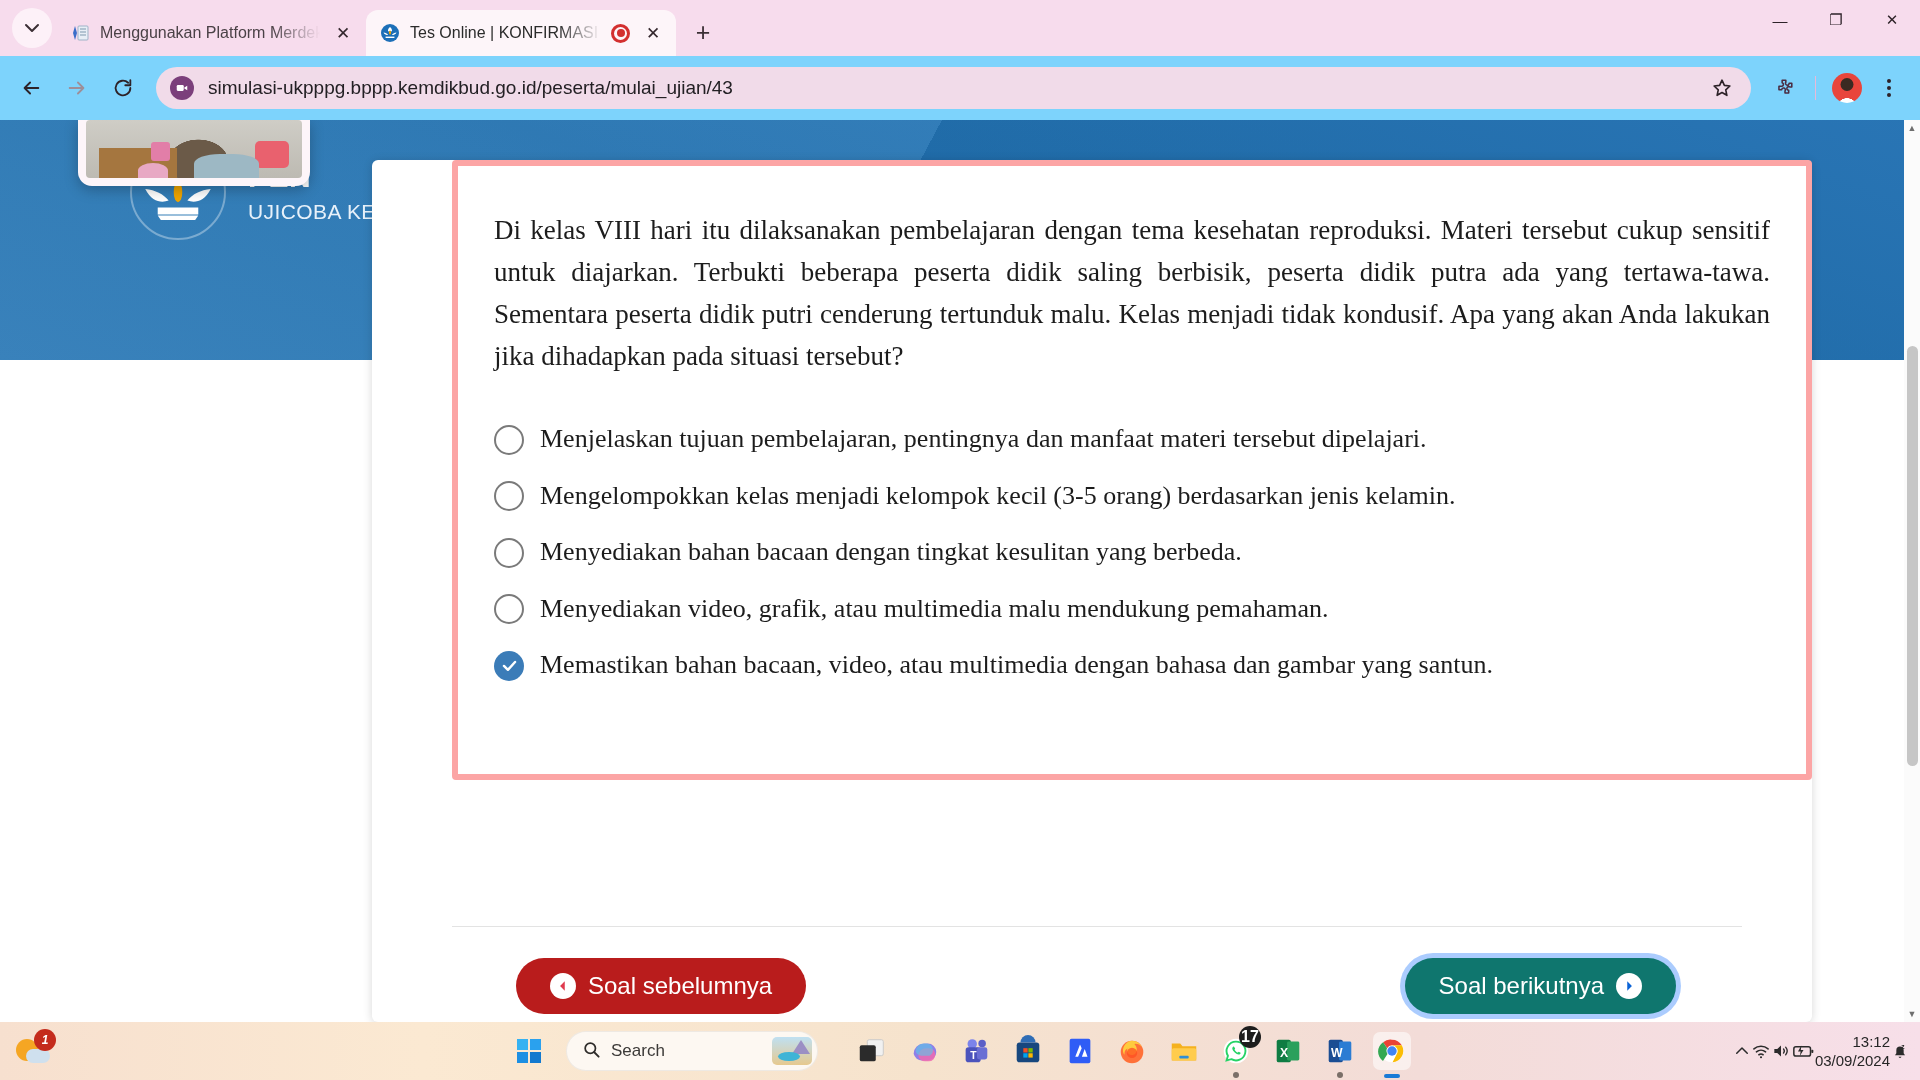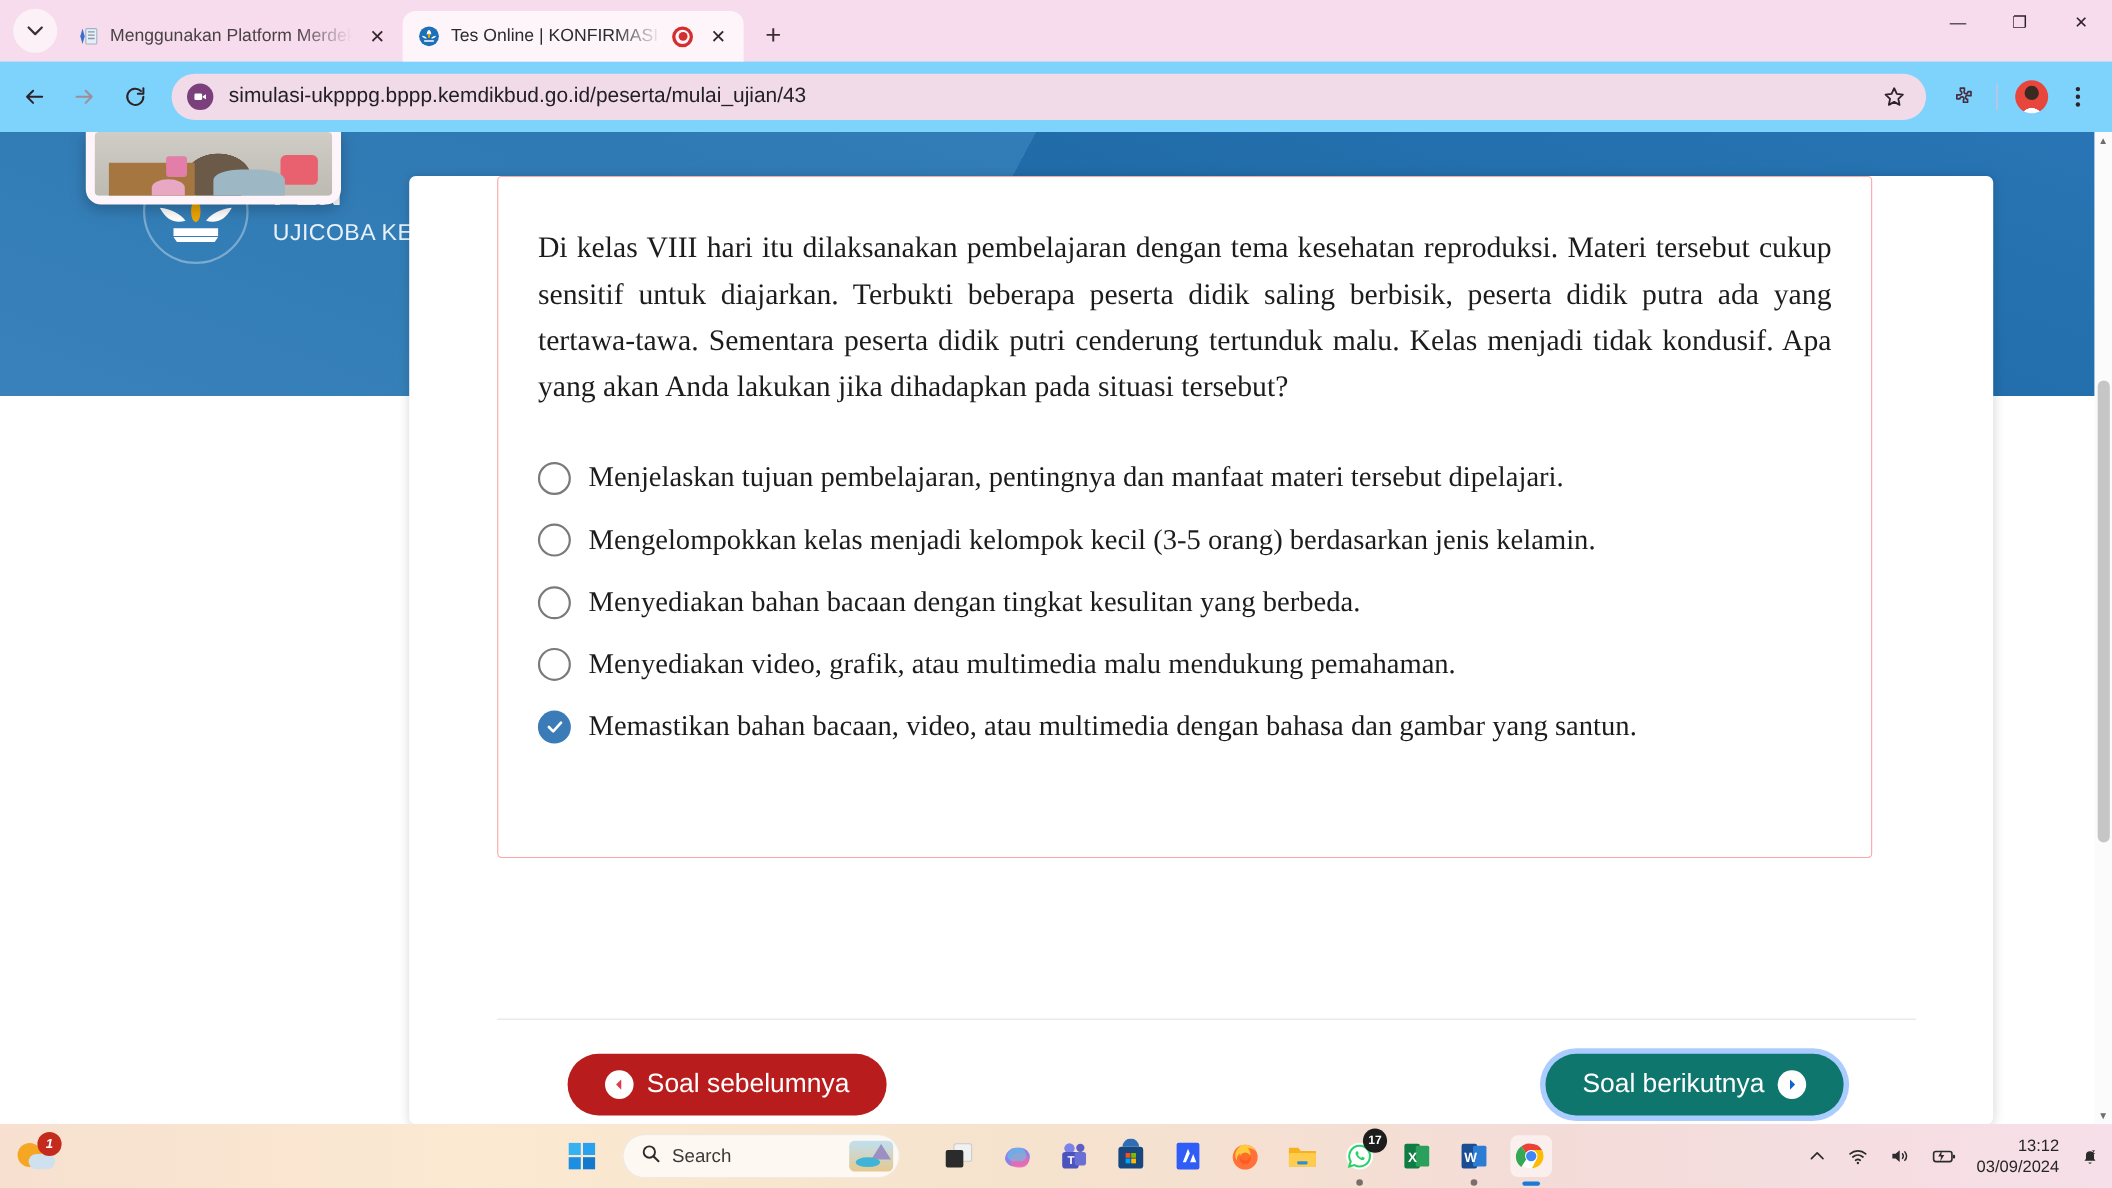--- a/index.html
+++ b/index.html
@@ -146,22 +146,22 @@
   .pip .cam .obj2{position:absolute;right:6%;bottom:18%;width:16%;height:46%;background:#e9616e;border-radius:5px;}
   .pip .cam .hijab{position:absolute;left:24%;bottom:0;width:14%;height:26%;background:#e8a8c4;border-radius:50% 50% 0 0;}
   .pip .cam .scarf{position:absolute;right:20%;bottom:0;width:30%;height:42%;background:#9db8c4;border-radius:40% 40% 0 0;}
 
   .page-panel {
     position: absolute; left: 372px; top: 40px; width: 1440px; height: 862px;
     background: #fff; border-radius: 6px;
     box-shadow: 0 1px 10px rgba(0,0,0,.16);
   }
   .qcard {
-    position: absolute; left: 452px; top: 40px; width: 1250px; height: 620px;
-    border: 1px solid #fca5a5; border-radius: 4px; background: #fff;
+    position: absolute; left: 452px; top: 40px; width: 1360px; height: 620px;
+    border: 6px solid #fca5a5; border-radius: 4px; background: #fff;
     padding: 44px 36px 46px 36px;
   }
   .qtext {
     font-family: "Liberation Serif", serif;
     font-size: 27px; line-height: 1.55; color: #1c1c1c;
     text-align: justify; text-align-last: left;
   }
   .options { margin-top: 42px; display: flex; flex-direction: column; gap: 16px; }
   .option { display: flex; align-items: center; gap: 16px; padding: 4px 0; }
   .radio {
@@ -241,23 +241,23 @@
   .searchbox .lbl { font-size: 17px; color: #3c3a38; flex: 1 1 auto; }
   .search-img{width:40px;height:28px;border-radius:5px;background:linear-gradient(#bfe0f2,#e6c98f);position:relative;overflow:hidden;}
   .search-img .mtn{position:absolute;right:2px;top:3px;width:0;height:0;border-left:9px solid transparent;border-right:9px solid transparent;border-bottom:14px solid #9b8fc4;}
   .search-img .lake{position:absolute;left:6px;bottom:4px;width:22px;height:9px;border-radius:50%;background:#3fb4d6;}
   .tb-icons { display: flex; align-items: center; gap: 14px; margin-left: 18px; }
   .tbi { width: 38px; height: 38px; border-radius: 7px; position: relative; display:flex;align-items:center;justify-content:center;}
   .tbi .run { position: absolute; bottom: -8px; left: 50%; transform: translateX(-50%); width: 6px; height: 6px; border-radius: 50%; background: #7a6f68; }
   .tbi .run.wide { width: 16px; height: 4px; border-radius: 2px; background: #1a7ad6; }
   .tbi .cnt {
     position:absolute; right:-6px; top:-6px; width:22px;height:22px;border-radius:50%;
-    background:#1d1d1d;color:#fff;font-size:11px;display:flex;align-items:center;justify-content:center;font-weight:600;}
+    background:#1d1d1d;color:#fff;font-size:16px;display:flex;align-items:center;justify-content:center;font-weight:600;}
   .tbi.active { background: rgba(255,255,255,.55); }
-  .tray { position: absolute; right: 10px; display: flex; align-items: center; gap: 18px; }
+  .tray { position: absolute; right: 10px; display: flex; align-items: center; }
   .tray .ic { color:#2b2b2b; display:flex; align-items:center; }
   .clock { text-align: right; font-size: 15px; color: #262626; line-height: 1.28; }
 </style>
 </head>
 <body>
 
 <div id="screen">
 
   <div class="browser">
 

